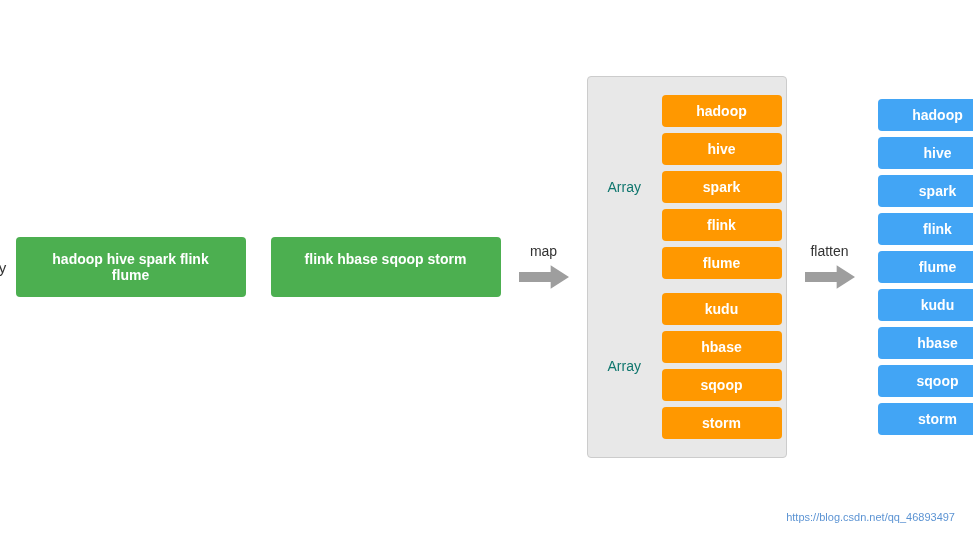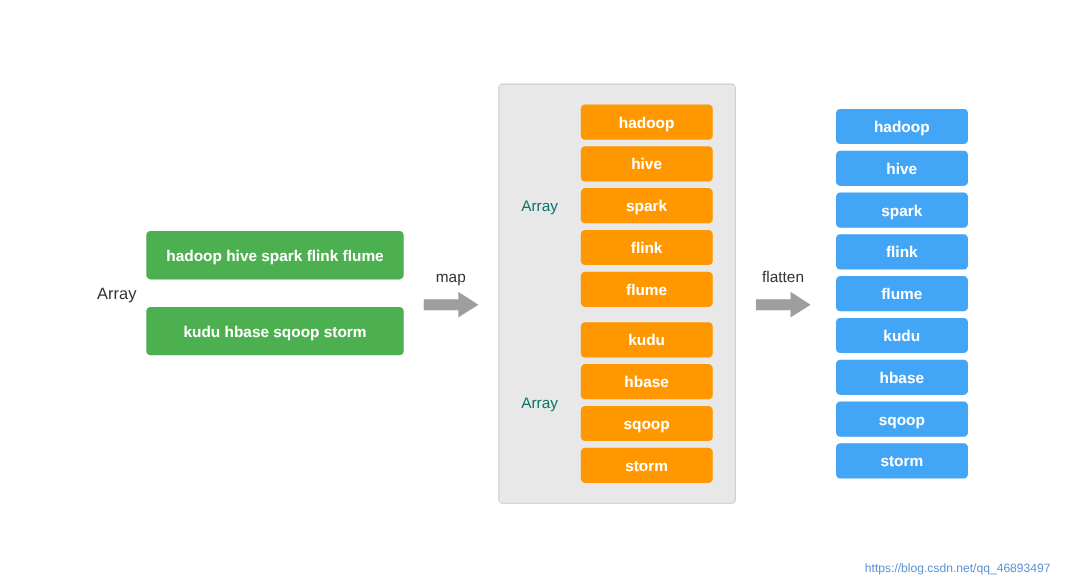--- a/index.html
+++ b/index.html
@@ -35,21 +35,21 @@
     .list-label {
       position: absolute;
       left: -45px;
       top: 50%;
       transform: translateY(-50%);
       font-size: 15px;
       color: #333;
     }
     .list-items {
       display: flex;
-      flex-direction: column;
+      flex-direction: row;
       gap: 25px;
       justify-content: space-between;
     }
     .green-box {
       background: #4caf50;
       color: white;
       font-size: 14px;
       font-weight: bold;
       padding: 14px 18px;
       border-radius: 4px;
@@ -148,21 +148,21 @@
   </style>
 </head>
 <body>
 
 <div class="main-container">
 
   <div class="list-section" style="position:relative; margin-left:40px;">
     <span class="list-label">Array</span>
     <div class="list-items">
       <div class="green-box">hadoop hive spark flink flume</div>
-      <div class="green-box">kudu hbase sqoop storm</div>
+      <div class="green-box">flink hbase sqoop storm</div>
     </div>
   </div>
 
   <div class="arrow-container" style="margin: 0 18px;">
     <span class="arrow-label">map</span>
     <svg class="arrow" viewBox="0 0 60 28" xmlns="http://www.w3.org/2000/svg">
       <polygon class="arrow-shape" points="0,8 38,8 38,0 60,14 38,28 38,20 0,20"></polygon>
     </svg>
   </div>
 

